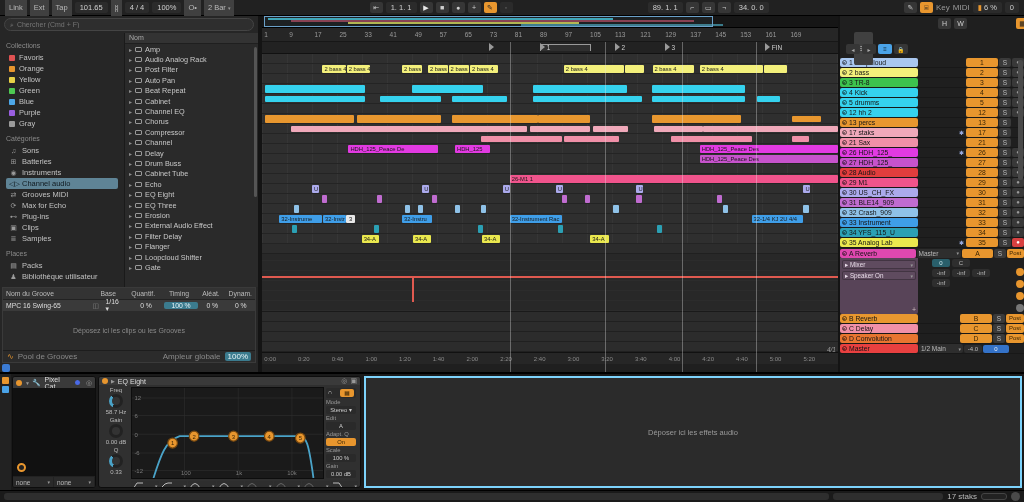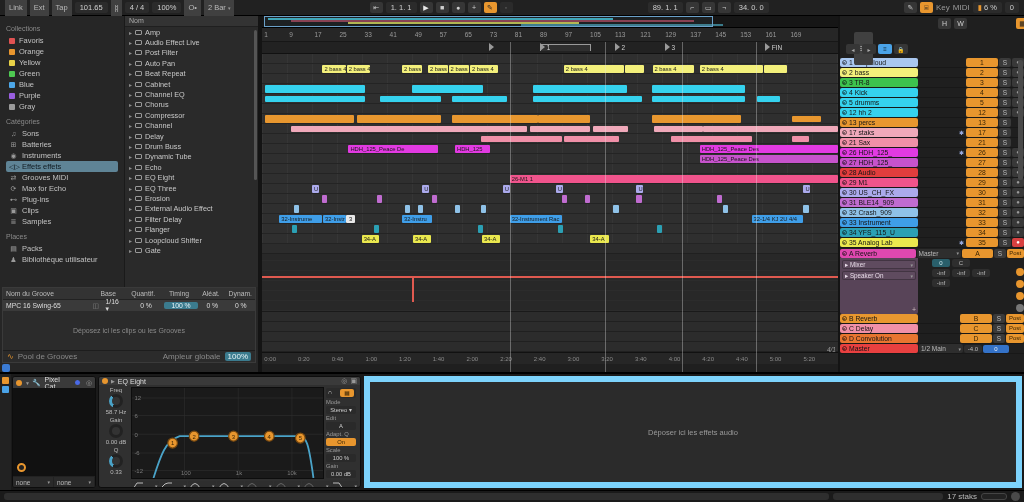--- a/index.html
+++ b/index.html
@@ -113,21 +113,21 @@
 .knob:before{content:"";position:absolute;inset:3px;background:#333;border-radius:50%}
 .knob.gray{background:conic-gradient(from 210deg,#888 0 0deg,#222 0 360deg)}
 .eqgraph{flex:1;position:relative;background:#1a1a1a;border:1px solid #0d0d0d}
 .eqright{width:34px;font-size:5.8px;color:#bbb;padding:1px 2px;display:flex;flex-direction:column;gap:1px}
 .eqr-lab{color:#999}
 .eqr-val{background:#2a2a2a;border-radius:2px;text-align:center;padding:1px 0;color:#ccc}
 .eqr-val.on{background:#e8962e;color:#3a2505}
 .eqbands{height:22px;display:flex;gap:1px;padding:0 2px 2px 32px}
 .band{flex:1;display:flex;flex-direction:column;gap:1px}
 .bicon{height:9px;background:#2e2e2e;border-radius:2px;display:flex;align-items:center;justify-content:space-between;padding:0 1px}
-.droparea{flex:1;background:#2b2b2b;margin:2px;border:6px solid #7dd3fc;display:flex;align-items:center;justify-content:center;color:#9a9a9a;font-size:7.5px}
+.droparea{flex:1;background:#2b2b2b;margin:2px;border:2px solid #7dd3fc;display:flex;align-items:center;justify-content:center;color:#9a9a9a;font-size:7.5px}
 .statusbar{height:12px;background:#1a1a1a;border-top:1px solid #000;display:flex;align-items:center;gap:4px;padding:0 4px}
 .sbbar{height:7px;background:#2e2e2e;border-radius:3px}
 .caret{color:#999;font-size:5px}
 </style>
 </head>
 <body>
 
 <div class="topbar">
   <span class="chip">Link</span>
   <span class="chip">Ext</span>
@@ -158,20 +158,24 @@
   <span class="tbtn orangebtn">⌸</span>
   <span style="color:#9a9a9a">Key</span>
   <span style="color:#9a9a9a">MIDI</span>
   <span class="valbox"><span style="color:#e8962e">▮</span> <span>6 %</span></span>
   <span class="valbox">0</span>
 </div>
 
 <div class="main">
 
   <div class="browser">
+    <div class="search">
+      <span style="color:#888;font-size:7px">⌕</span>
+      <input placeholder="Chercher (Cmd + F)" style="">
+    </div>
     <div class="bcols">
       <div class="bnav" id="browser-nav">
           <div class="bsec-title">Collections</div>
           <div class="bitem">
             <span class="swatch" style="background: rgb(224, 82, 82);"></span>
             <span>Favoris</span>
           </div>
           <div class="bitem">
             <span class="swatch" style="background: rgb(232, 150, 46);"></span>
             <span>Orange</span>
@@ -204,21 +208,21 @@
           <div class="bitem">
             <span class="bico">⊞</span>
             <span>Batteries</span>
           </div>
           <div class="bitem">
             <span class="bico">◉</span>
             <span>Instruments</span>
           </div>
           <div class="bitem sel">
             <span class="bico">◁▷</span>
-            <span>Effets effets</span>
+            <span>Channel audio</span>
           </div>
           <div class="bitem">
             <span class="bico">⇄</span>
             <span>Grooves MIDI</span>
           </div>
           <div class="bitem">
             <span class="bico">⟳</span>
             <span>Max for Echo</span>
           </div>
           <div class="bitem">
@@ -247,21 +251,21 @@
         <div class="blist-h">Nom</div>
         <div id="device-list">
             <div class="ditem">
               <span class="dtri">▸</span>
               <span class="dico"></span>
               <span>Amp</span>
             </div>
             <div class="ditem">
               <span class="dtri">▸</span>
               <span class="dico"></span>
-              <span>Audio Effect Live</span>
+              <span>Audio Analog Rack</span>
             </div>
             <div class="ditem">
               <span class="dtri">▸</span>
               <span class="dico"></span>
               <span>Post Filter</span>
             </div>
             <div class="ditem">
               <span class="dtri">▸</span>
               <span class="dico"></span>
               <span>Auto Pan</span>
@@ -302,21 +306,21 @@
               <span>Delay</span>
             </div>
             <div class="ditem">
               <span class="dtri">▸</span>
               <span class="dico"></span>
               <span>Drum Buss</span>
             </div>
             <div class="ditem">
               <span class="dtri">▸</span>
               <span class="dico"></span>
-              <span>Dynamic Tube</span>
+              <span>Cabinet Tube</span>
             </div>
             <div class="ditem">
               <span class="dtri">▸</span>
               <span class="dico"></span>
               <span>Echo</span>
             </div>
             <div class="ditem">
               <span class="dtri">▸</span>
               <span class="dico"></span>
               <span>EQ Eight</span>

